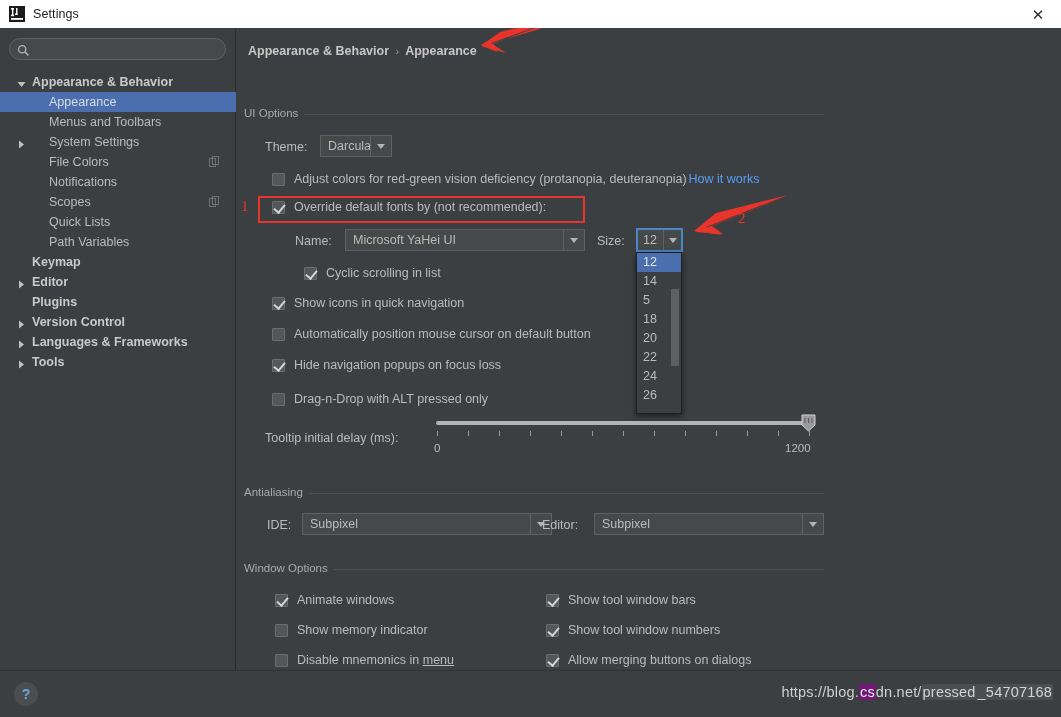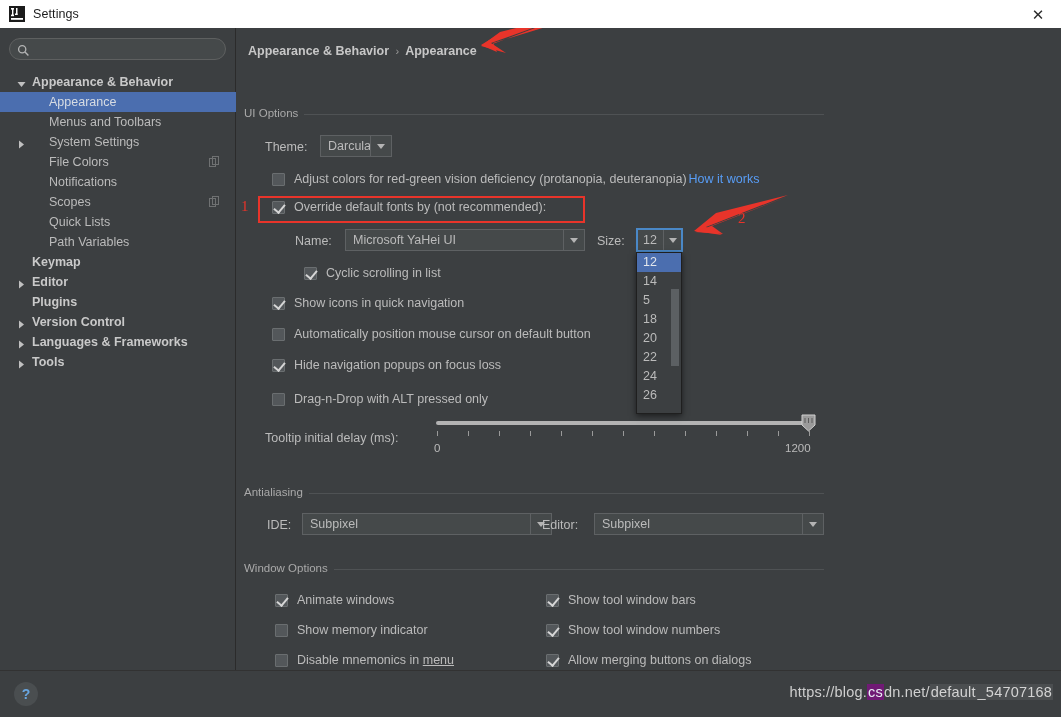--- a/index.html
+++ b/index.html
@@ -479,14 +479,14 @@
     </span>
 
   </div>
 
   <div class="bottombar">
     <span class="helpbtn">?</span>
   </div>
 </div>
 
 <div class="watermark">
-  <span>https://blog.</span><span class="hl1">cs</span><span>dn.net/</span><span class="hl2">default</span><span class="hl2">_54707168</span>
+  <span>https://blog.</span><span class="hl1">cs</span><span>dn.net/</span><span class="hl2">pressed</span><span class="hl2">_54707168</span>
 </div>
 
 </body></html>

